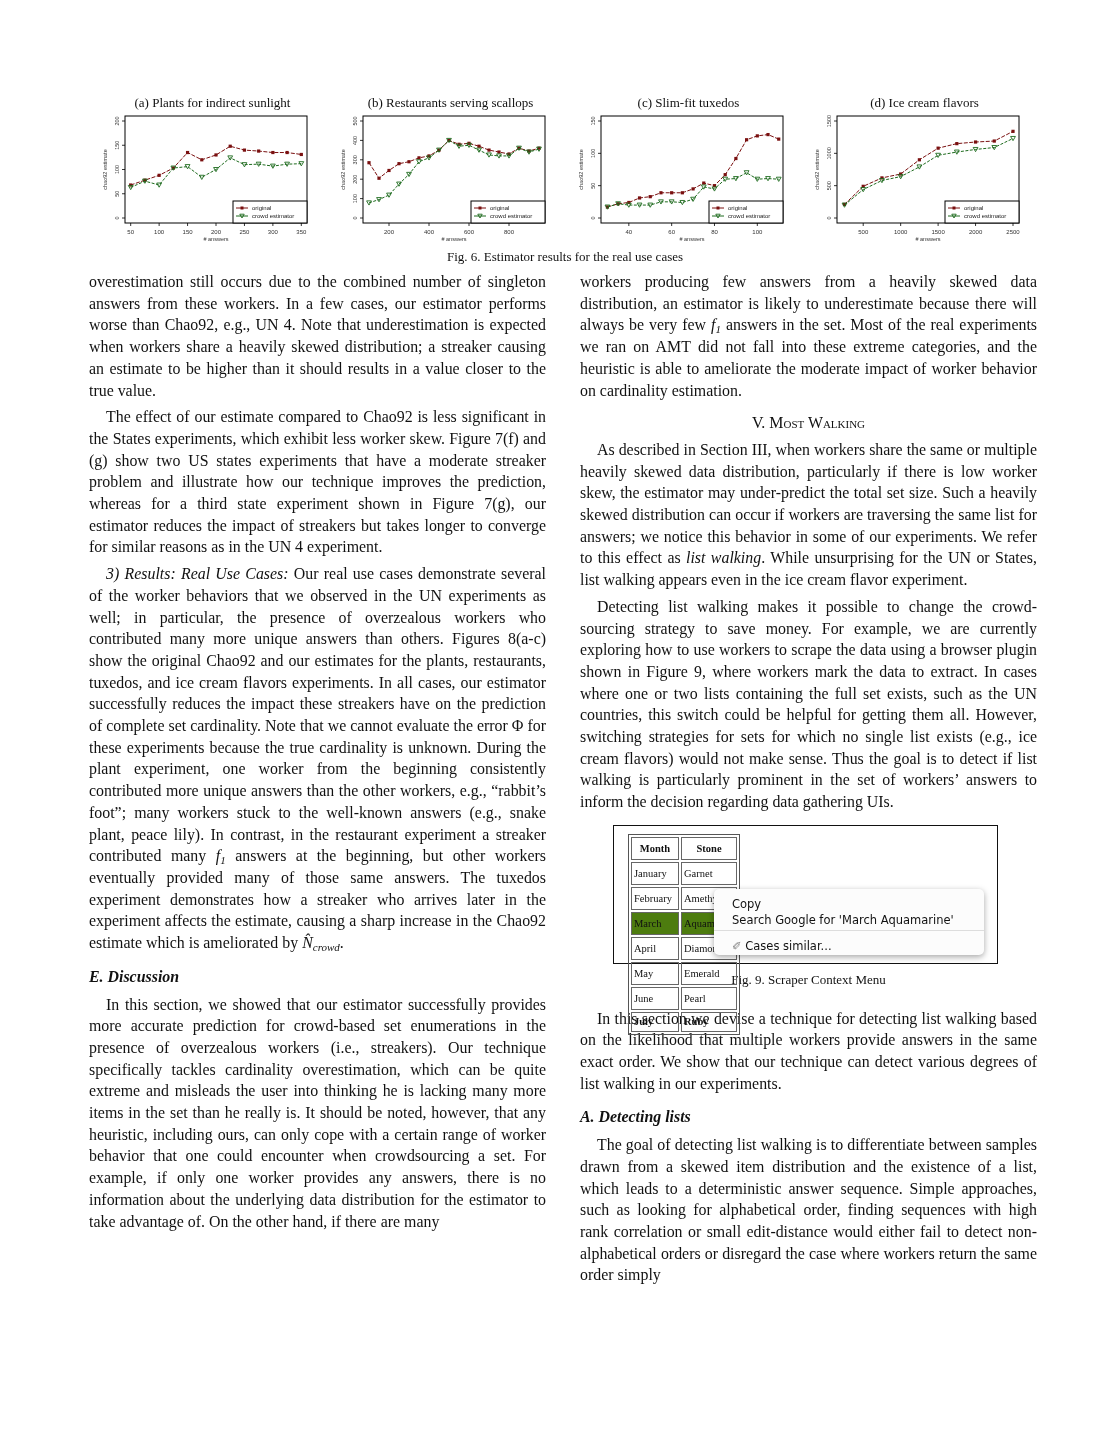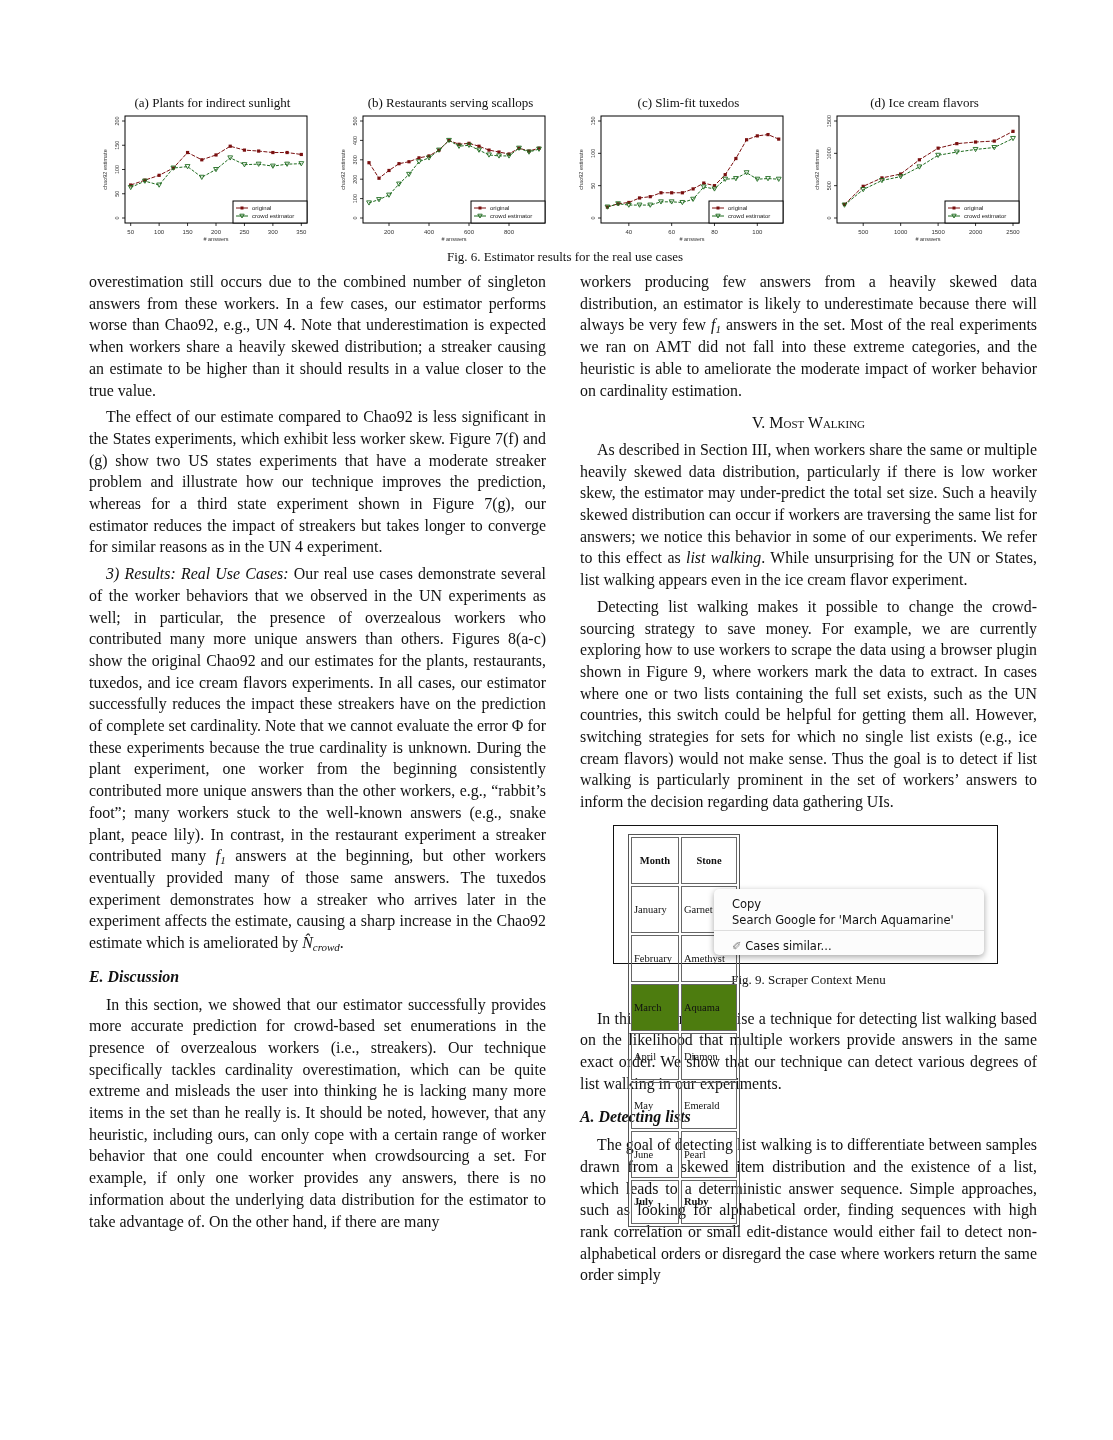--- a/index.html
+++ b/index.html
@@ -16,21 +16,21 @@
   .col-left { left: 89px; top: 271px; }
   .col-right { left: 567px; top: 271px; margin-left: 13px; }
   .sec-head { text-align: center; font-variant: small-caps; margin: 11px 0 5px 0; font-size: 15.9px; }
   .sub-head { font-style: italic; margin: 12px 0 6px 0; font-weight: bold; }
   .gap { height: 5px; }
   i.math { font-style: italic; }
   sub { font-size: 11px; vertical-align: -3px; line-height: 0; }
   .fig9 { position: relative; margin: 12px 0 0 33px; width: 383px; height: 137px; border: 1.5px solid #111; background: #fff; }
   .scr-table { position: absolute; left: 14px; top: 8px; border-collapse: separate; border-spacing: 2px; border: 1px solid #555;
                font-family: "Liberation Serif", serif; font-size: 10.5px; }
-  .scr-table td, .scr-table th { border: 1px solid #666; padding: 16px 2px; height: 13px; line-height: 13px; text-align: left; white-space: nowrap; overflow: hidden; }
+  .scr-table td, .scr-table th { border: 1px solid #666; padding: 4px 2px; height: 13px; line-height: 13px; text-align: left; white-space: nowrap; overflow: hidden; }
   .scr-table th { text-align: center; font-weight: bold; }
   .scr-table td.c1, .scr-table th.c1 { width: 42px; }
   .scr-table td.c2, .scr-table th.c2 { width: 50px; }
   .scr-table tr.sel td { background: #4d7c0f; }
   .scr-table tr.cut td { height: 6px; line-height: 10px; font-weight: bold; }
   .ctx-menu { position: absolute; left: 100px; top: 63px; width: 270px; height: 66px; background: #fcfcfc;
               border-radius: 5px; box-shadow: 0 2px 6px rgba(0,0,0,0.35); font-family: "DejaVu Sans", sans-serif; font-size: 11.5px; }
   .ctx-item { position: absolute; left: 18px; white-space: nowrap; color: #111; }
   .ctx-sep { position: absolute; left: 0; right: 0; top: 41px; height: 1px; background: #ddd; }
   .cap9 { text-align: center; font-size: 13px; margin-top: 5px; margin-bottom: 17px; }

